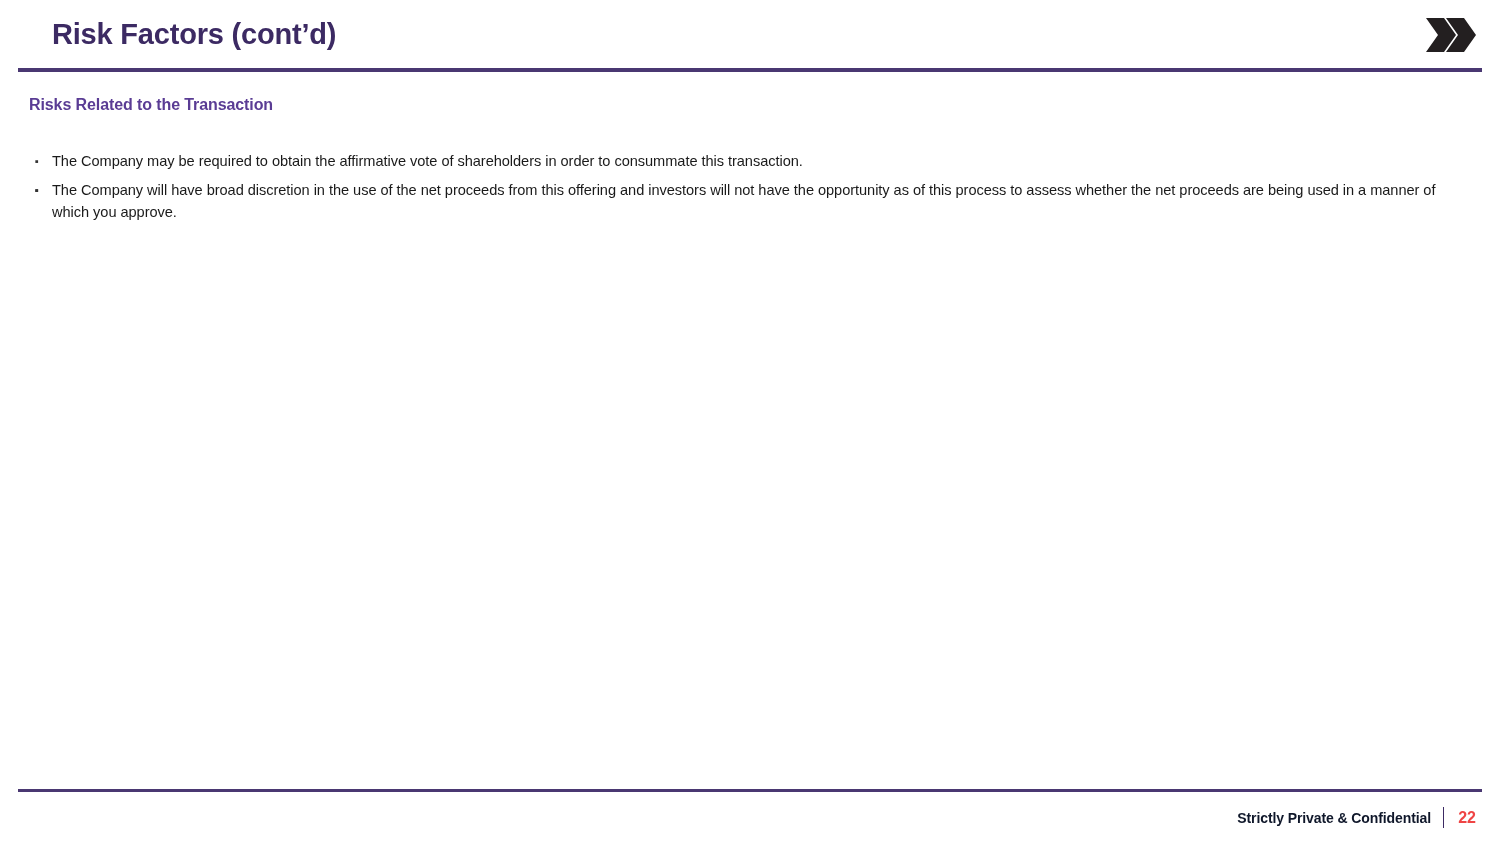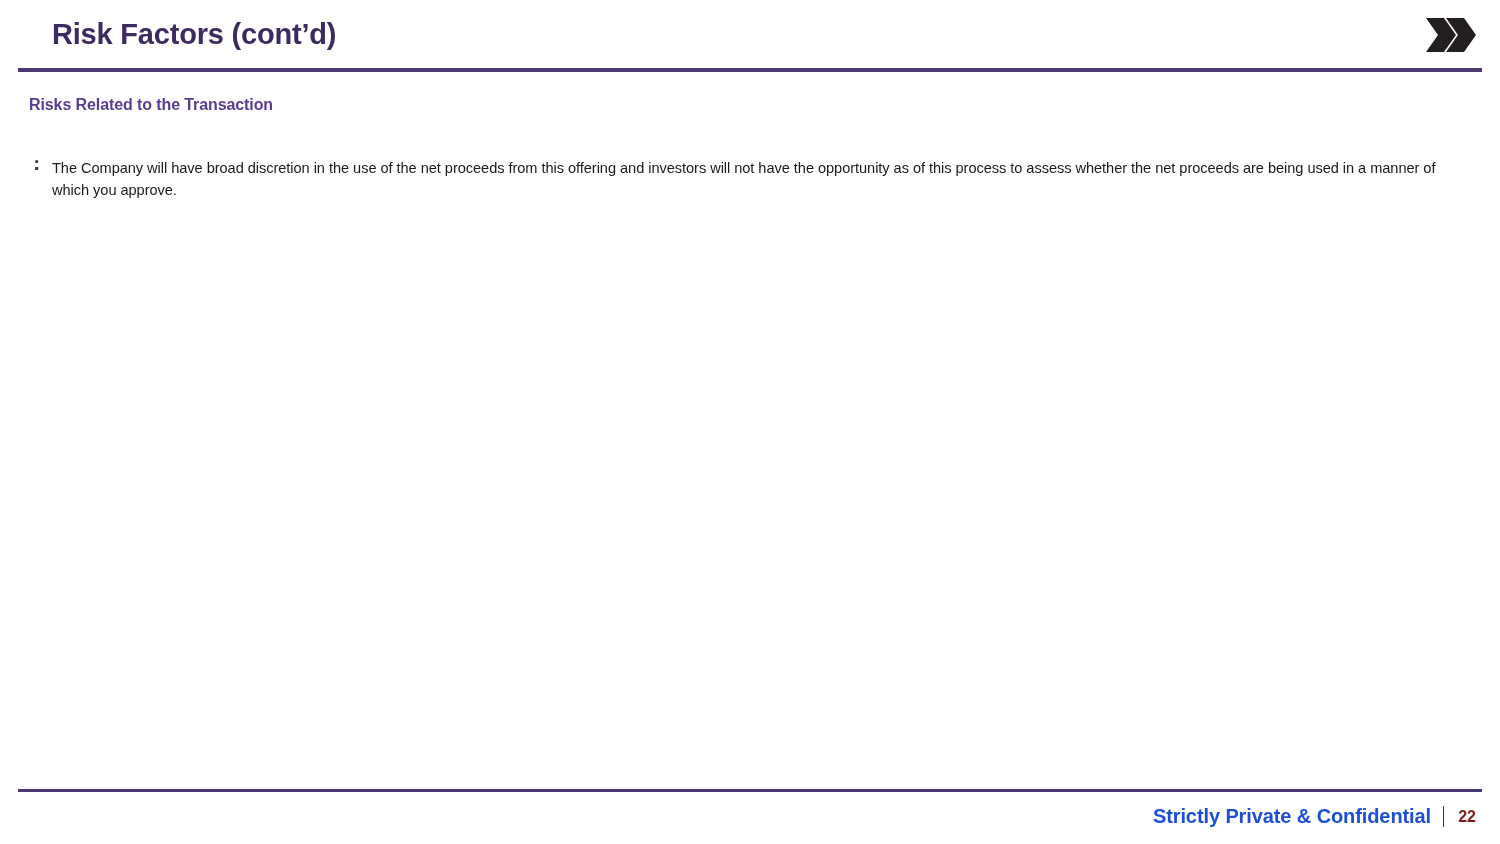--- a/index.html
+++ b/index.html
@@ -105,36 +105,36 @@
   }
   .footer {
     position: absolute;
     right: 24px;
     bottom: 16px;
     display: flex;
     align-items: center;
     gap: 0;
   }
   .footer-text {
-    font-size: 20px;
+    font-size: 14px;
     font-weight: bold;
-    color: #1d4ed8;
+    color: #0f172a;
     letter-spacing: -0.1px;
   }
   .footer-sep {
     display: inline-block;
     width: 1px;
     height: 21px;
     background: #3c2a63;
     margin: 0 12px;
   }
   .page-number {
     font-size: 16px;
     font-weight: bold;
-    color: #7f1d1d;
+    color: #ef4444;
     min-width: 20px;
     text-align: right;
   }
 </style>
 </head>
 <body>
 
 <div class="slide">
 
   <div class="header">
@@ -148,20 +148,21 @@
     </span>
 
     <div class="header-rule"></div>
   </div>
 
   <div class="section-heading">Risks Related to the Transaction</div>
 
   <ul class="bullet-list">
     <li class="bullet-item">
       <span class="marker">▪</span>
+      <span>The Company may be required to obtain the affirmative vote of shareholders in order to consummate this transaction.</span>
     </li>
     <li class="bullet-item">
       <span class="marker">▪</span>
     </li>
     <li class="bullet-item">
       <span class="marker">▪</span>
       <span>The Company will have broad discretion in the use of the net proceeds from this offering and investors will not have the opportunity as of this process to assess whether the net proceeds are being used in a manner of which you approve.</span>
     </li>
   </ul>
 

